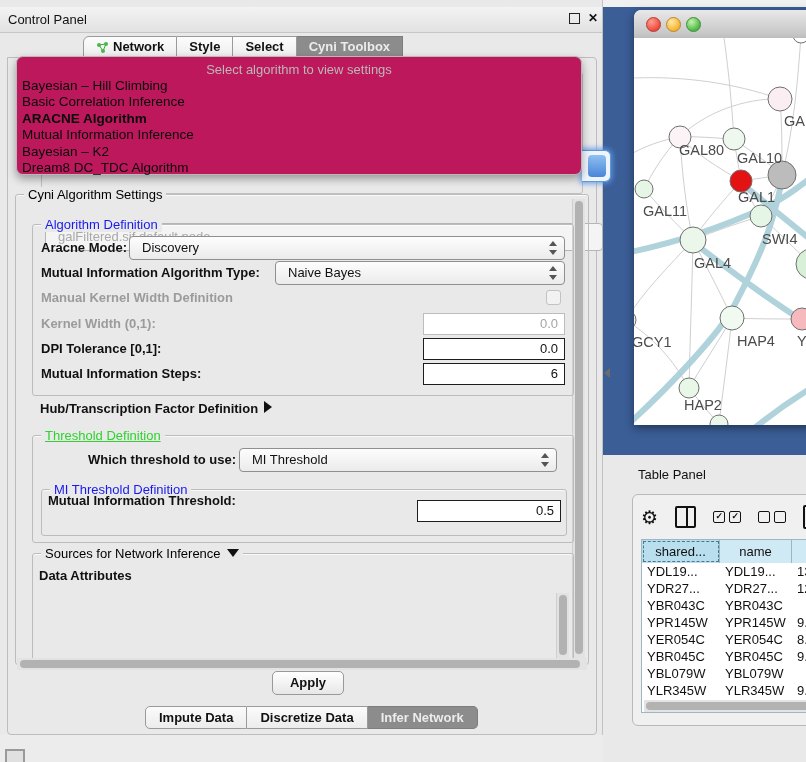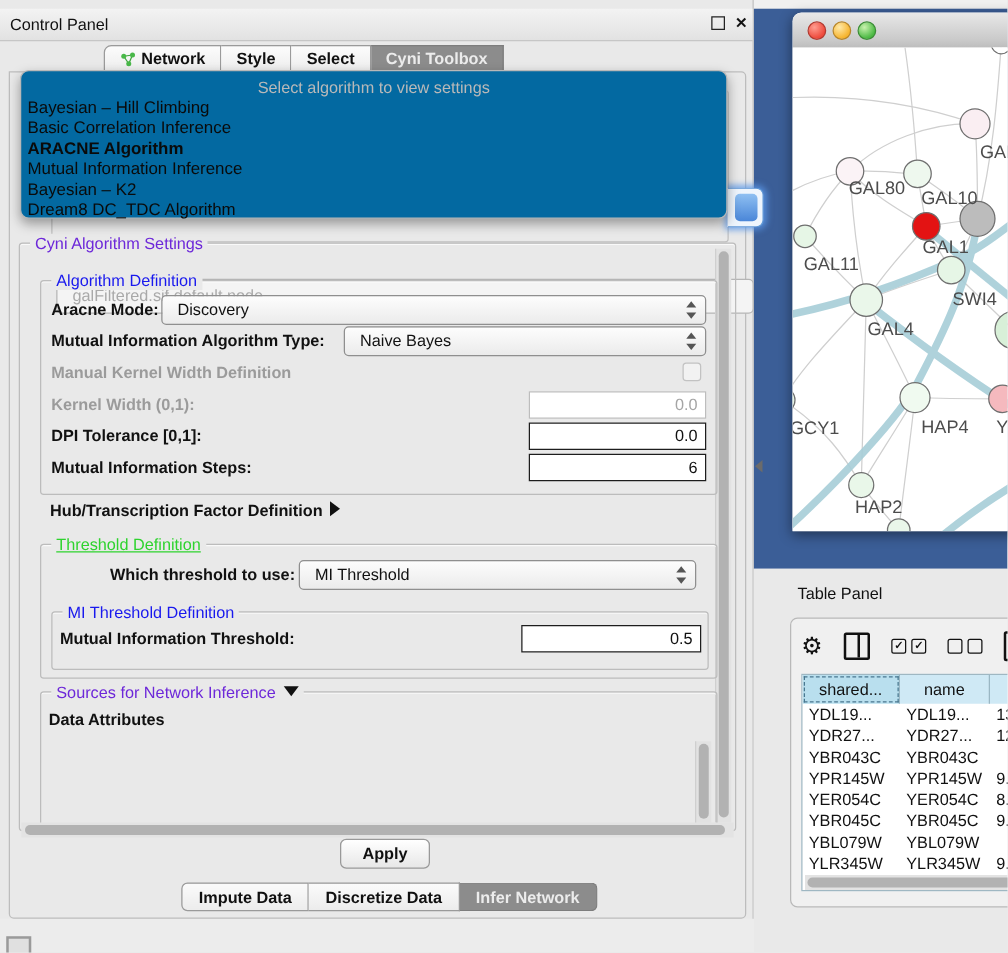--- a/index.html
+++ b/index.html
@@ -43,32 +43,32 @@
   #hidden-group{left:33px;top:14px;width:540px;height:120px;border:1px solid #c0c0c0;border-radius:3px;}
   #hidden-combo-focus{left:574px;top:92px;width:28px;height:30px;background:#eef5fd;
       border:1px solid #5f97d6;border-left:none;border-radius:0 6px 6px 0;
       box-shadow:0 0 5px 2px rgba(90,150,230,.8);}
   #hidden-combo-focus .bluebtn{position:absolute;right:4px;top:4px;width:18px;height:22px;
       background:linear-gradient(#8fc0f2,#4a86d8);border-radius:4px;}
   #hidden-combo2{left:37px;top:165px;width:556px;height:26px;background:#f4f4f4;
       border:1px solid #b5b5b5;border-radius:4px;}
   #hidden-combo2 span{position:absolute;left:12px;top:5px;font-size:13px;color:#a9a9a9;}
   
-  #algo-overlay{left:16px;top:56px;width:564px;height:117px;background:#0369a1;
+  #algo-overlay{left:16px;top:56px;width:564px;height:117px;background:#be185d;
       border:1px solid #b8b8b8;border-radius:7px;box-shadow:0 4px 9px rgba(0,0,0,.35);z-index:40;}
   #algo-placeholder{left:0;top:5px;width:100%;text-align:center;font-size:13px;color:#b9b9b9;}
   .algo-item{position:absolute;left:5px;width:550px;height:16px;font-size:13.5px;color:#0a0a0a;
       white-space:nowrap;}
   .algo-item.bold{font-weight:bold;}
   
   .group{position:absolute;border:1px solid #bcbcbc;border-radius:3px;
       box-shadow:inset 0 1px 0 rgba(255,255,255,.7);}
   .group-title{position:absolute;top:-8px;left:8px;background:#e9e9e9;padding:0 4px;
       font-size:13px;white-space:nowrap;}
-  .t-black{color:#6d28d9;}
+  .t-black{color:#000000;}
   .t-blue{color:#1919ee;}
   .t-green{color:#2ed32e;text-decoration:underline;}
   .lbl{position:absolute;font-size:13px;font-weight:bold;color:#111;white-space:nowrap;}
   .lbl.disabled{color:#9b9b9b;}
   .combo{position:absolute;height:22px;background:linear-gradient(#fdfdfd,#ebebeb);
       border:1px solid #8f8f8f;border-radius:4px;}
   .combo .val{position:absolute;left:12px;top:3px;font-size:13px;color:#111;}
   .spin{position:absolute;right:7px;top:4px;width:8px;height:14px;}
   .spin:before,.spin:after{content:"";position:absolute;left:0;border-left:4px solid transparent;
       border-right:4px solid transparent;}
@@ -290,21 +290,21 @@
 
       <div class="group" style="left:16px;top:240px;width:540px;height:106px;">
         <span class="group-title t-green">Threshold Definition</span>
         <div class="lbl" style="left:55px;top:16px;">Which threshold to use:</div>
         <div class="combo" style="left:206px;top:12px;width:286px;padding-left:30px;">
           <span class="val">MI Threshold</span>
           <span class="spin"></span>
         </div>
         <div class="group" style="left:8px;top:53px;width:524px;height:45px;">
           <span class="group-title t-blue" style="background:#e9e9e9;">MI Threshold Definition</span>
-          <div class="lbl" style="left:6px;top:13px;">Mutual Information Threshold:</div>
+          <div class="lbl" style="left:6px;top:3px;">Mutual Information Threshold:</div>
           <div class="tinput strong" style="left:375px;top:10px;width:136px;">0.5</div>
         </div>
       </div>
 
       <div class="group" style="left:16px;top:358px;width:540px;height:107px;">
         <span class="group-title t-black"><span>Sources for Network Inference</span><span class="arrow-down"></span></span>
         <div class="lbl" style="left:6px;top:14px;">Data Attributes</div>
         <div class="vscroll" style="left:523px;top:39px;height:66px;">
           <div class="thumb" style="top:2px;height:60px;"></div>
         </div>

